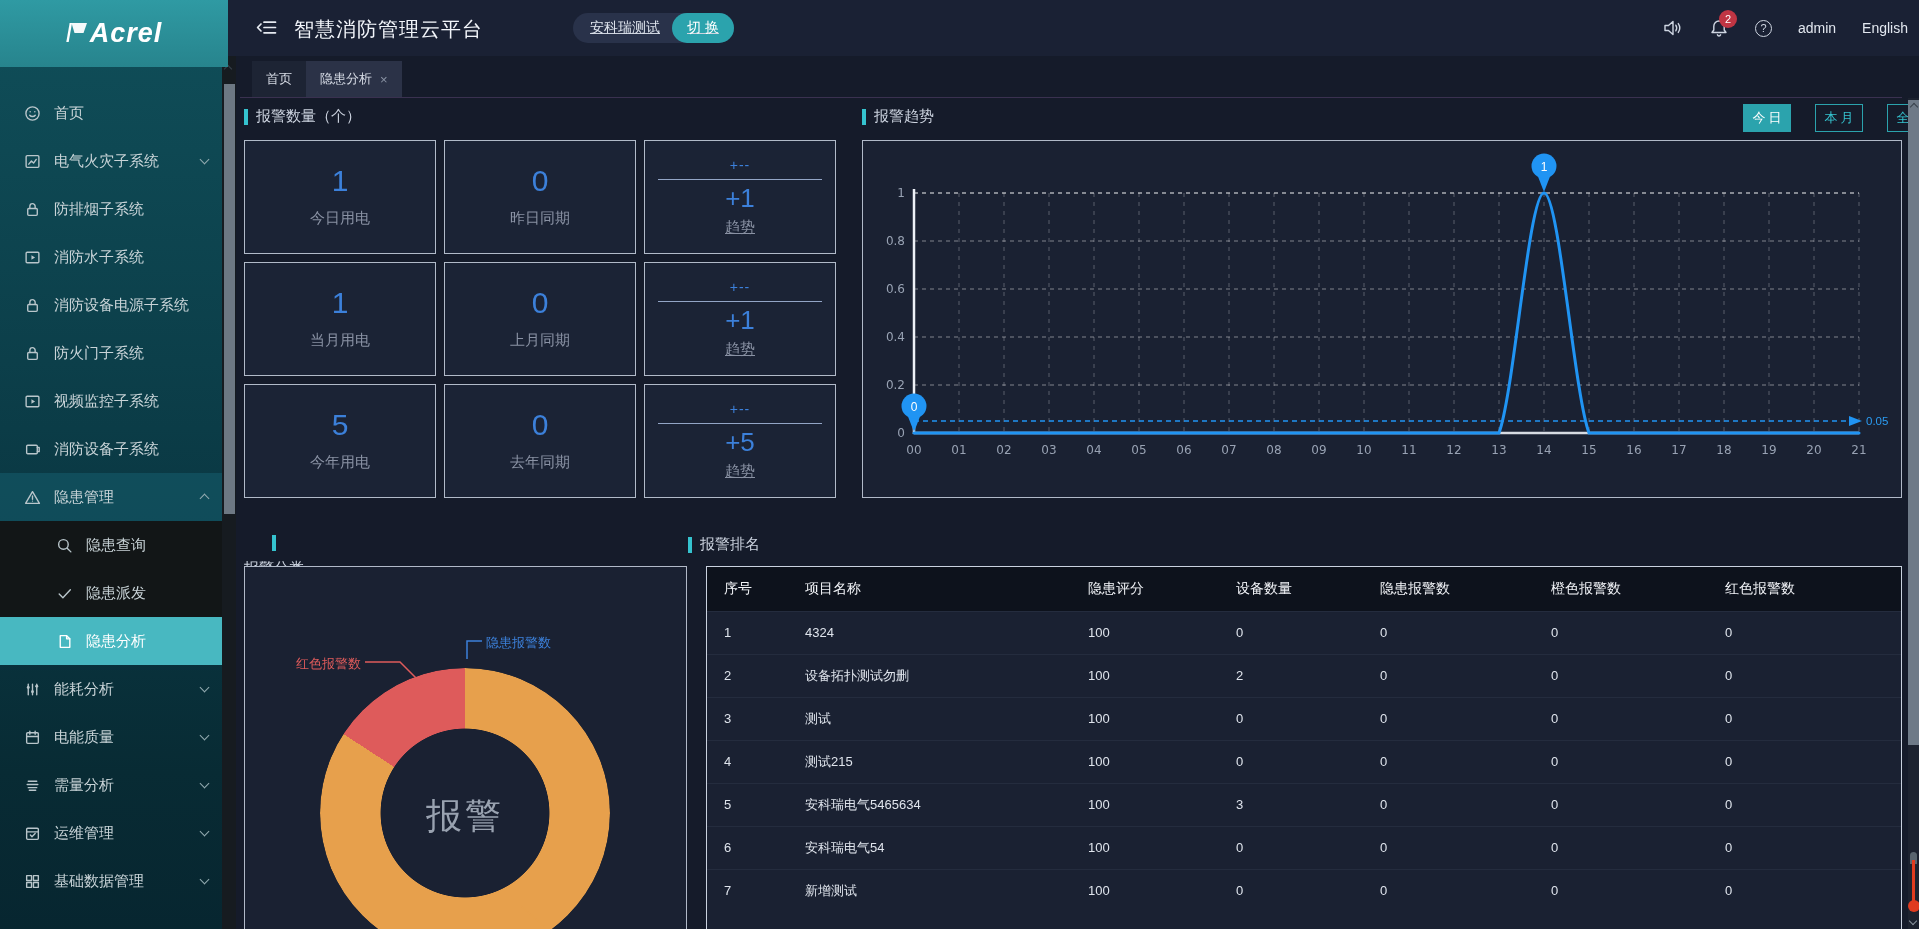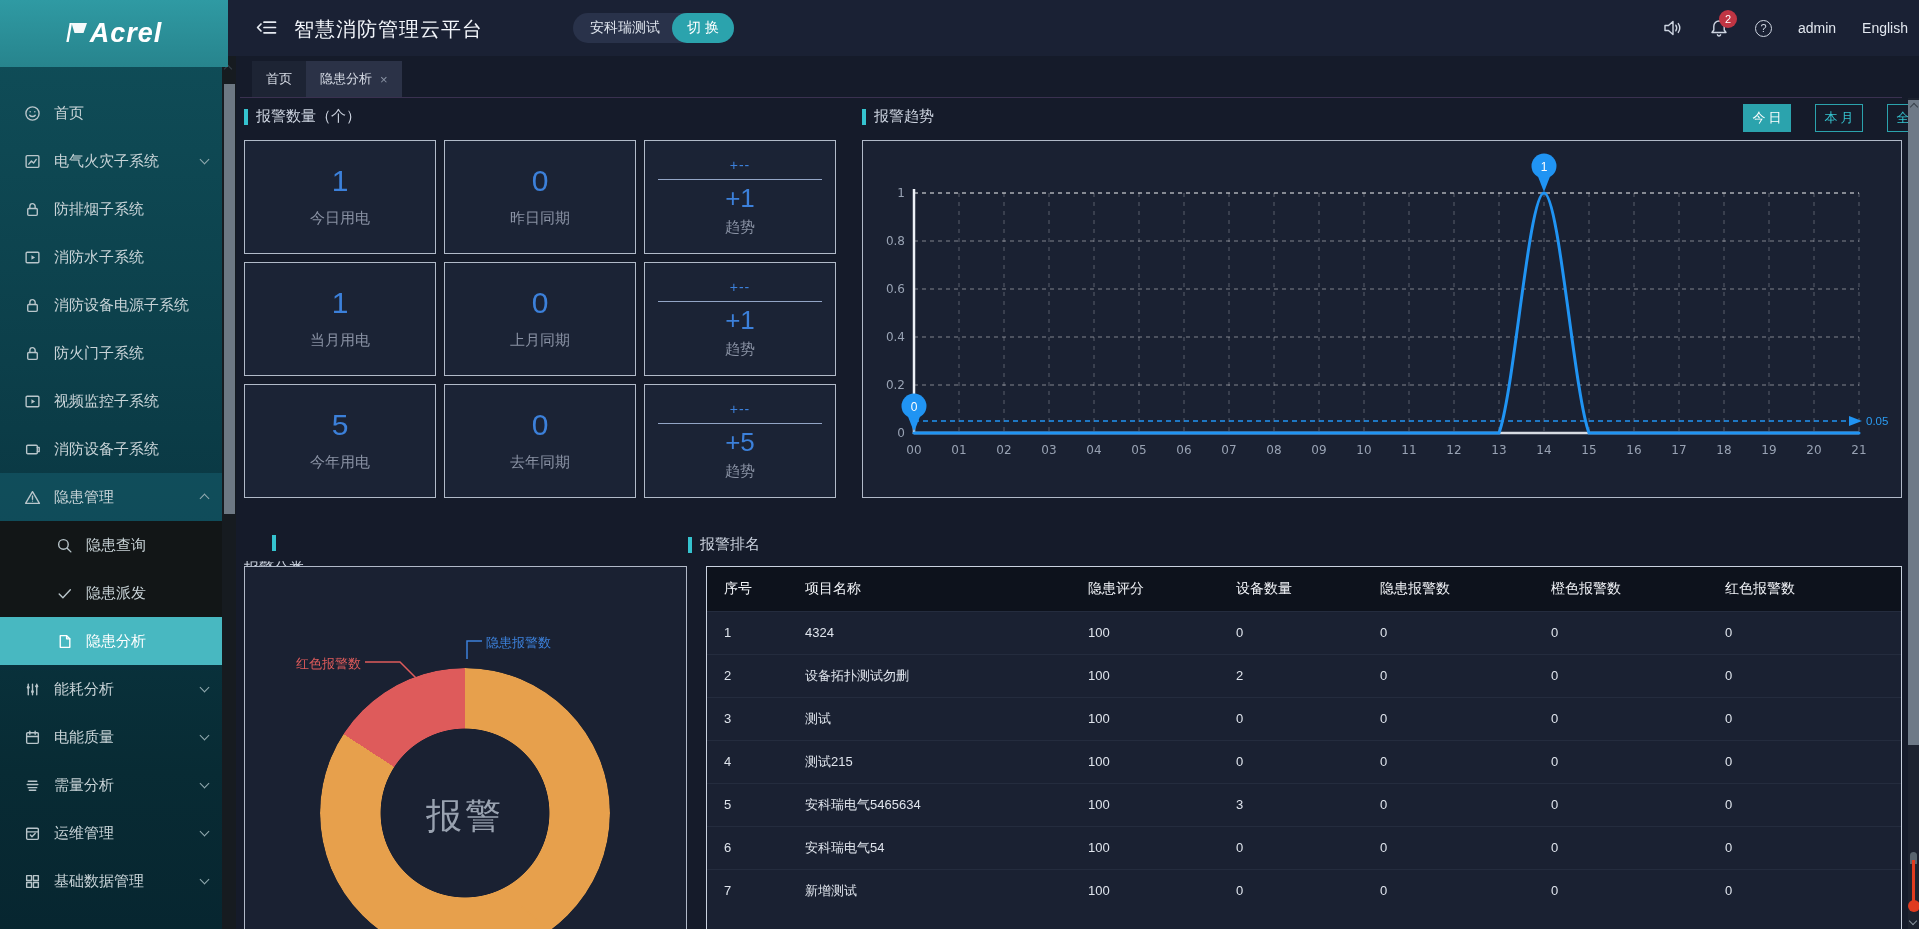--- a/index.html
+++ b/index.html
@@ -5,21 +5,21 @@
   * { margin:0; padding:0; box-sizing:border-box; }
   body { background:#0d1120; font-family:"Liberation Sans","DejaVu Sans",sans-serif; }
   .screen { position:relative; width:1919px; height:929px; overflow:hidden; background:#151b2a; color:#cdd3de; }
 
   
   .header { position:absolute; left:0; top:0; width:1919px; height:56px; background:#1a2134; z-index:20; }
   .logo-block { position:absolute; left:0; top:0; width:228px; height:67px; background:linear-gradient(180deg,#2f9aa3,#27848d); display:flex; align-items:center; justify-content:center; gap:0; z-index:30; }
   .logo-text { color:#fff; font-size:27px; font-weight:bold; font-style:italic; letter-spacing:1px; }
   .collapse-icon { position:absolute; left:256px; top:19px; cursor:pointer; }
   .app-title { position:absolute; left:294px; top:16px; font-size:20px; font-weight:normal; color:#f2f5fa; letter-spacing:1px; }
-  .project-pill { position:absolute; left:573px; top:13px; height:30px; background:#29324a; border-radius:16px; display:flex; align-items:center; padding-left:17px; }
+  .project-pill { position:absolute; left:573px; top:13px; height:30px; background:#29324a; border-radius:16px; display:flex; align-items:center; padding-left:17px;text-decoration:underline; }
   .project-name { font-size:14px; color:#dfe5ee; }
   .switch-btn { margin-left:12px; height:30px; padding:0 15px; background:#2ba3ad; border-radius:16px; color:#fff; font-size:14px; display:flex; align-items:center; cursor:pointer; }
   .hdr-right { position:absolute; right:11px; top:0; height:56px; display:flex; align-items:center; gap:26px; }
   .hdr-ic { position:relative; display:flex; align-items:center; cursor:pointer; }
   .badge { position:absolute; left:10px; top:-9px; min-width:18px; height:18px; border-radius:9px; background:#c03543; color:#fff; font-size:11px; display:flex; align-items:center; justify-content:center; padding:0 4px; }
   .help-circle { width:17px; height:17px; border:1.4px solid #cfd6e2; border-radius:50%; color:#cfd6e2; font-size:11px; display:flex; align-items:center; justify-content:center; }
   .hdr-text { color:#e2e7ef; font-size:14px; cursor:pointer; }
 
   
   .sidebar { position:absolute; left:0; top:56px; width:228px; height:873px; background:linear-gradient(180deg,#0f4c57 0%,#0c3f4a 35%,#093540 60%,#082b34 82%,#072630 100%); z-index:10; padding-top:33px; }
@@ -50,21 +50,21 @@
   .accent { width:4px; height:16px; background:#35c3cf; }
 
   
   .cards { position:absolute; left:244px; top:140px; width:592px; display:grid; grid-template-columns:192px 192px 192px; grid-auto-rows:114px; gap:8px; }
   .card { background:#1b2335; border:1px solid rgba(215,224,238,.8); display:flex; flex-direction:column; align-items:center; justify-content:center; }
   .card-val { font-size:30px; color:#3c80da; line-height:1; }
   .card-lab { font-size:15px; color:#8a92a4; margin-top:13px; }
   .card.trend .trend-top { font-size:14px; color:#3c80da; letter-spacing:1px; }
   .card.trend .trend-div { width:164px; height:1px; background:#93a5c6; margin:6px 0 4px; }
   .card.trend .trend-val { font-size:26px; color:#3c80da; line-height:1.1; }
-  .card.trend .card-lab { margin-top:5px; }
+  .card.trend .card-lab { margin-top:5px;text-decoration:underline; }
 
   
   .range-btns { position:absolute; left:1743px; top:104px; display:flex; gap:24px; }
   .rbtn { width:48px; height:28px; border:1px solid #2ba3ad; color:#35c3cf; font-size:13px; letter-spacing:3px; display:flex; align-items:center; justify-content:center; padding-left:3px; cursor:pointer; background:transparent; }
   .rbtn.active { background:#2ba3ad; color:#fff; }
   .chart-box { position:absolute; left:862px; top:140px; width:1040px; height:358px; background:#1a2132; border:1px solid rgba(215,224,238,.8); }
   .chart-box svg { display:block; }
   .axis-txt { fill:#98a2b3; font-size:12px; font-family:"DejaVu Sans",sans-serif; }
 
   

